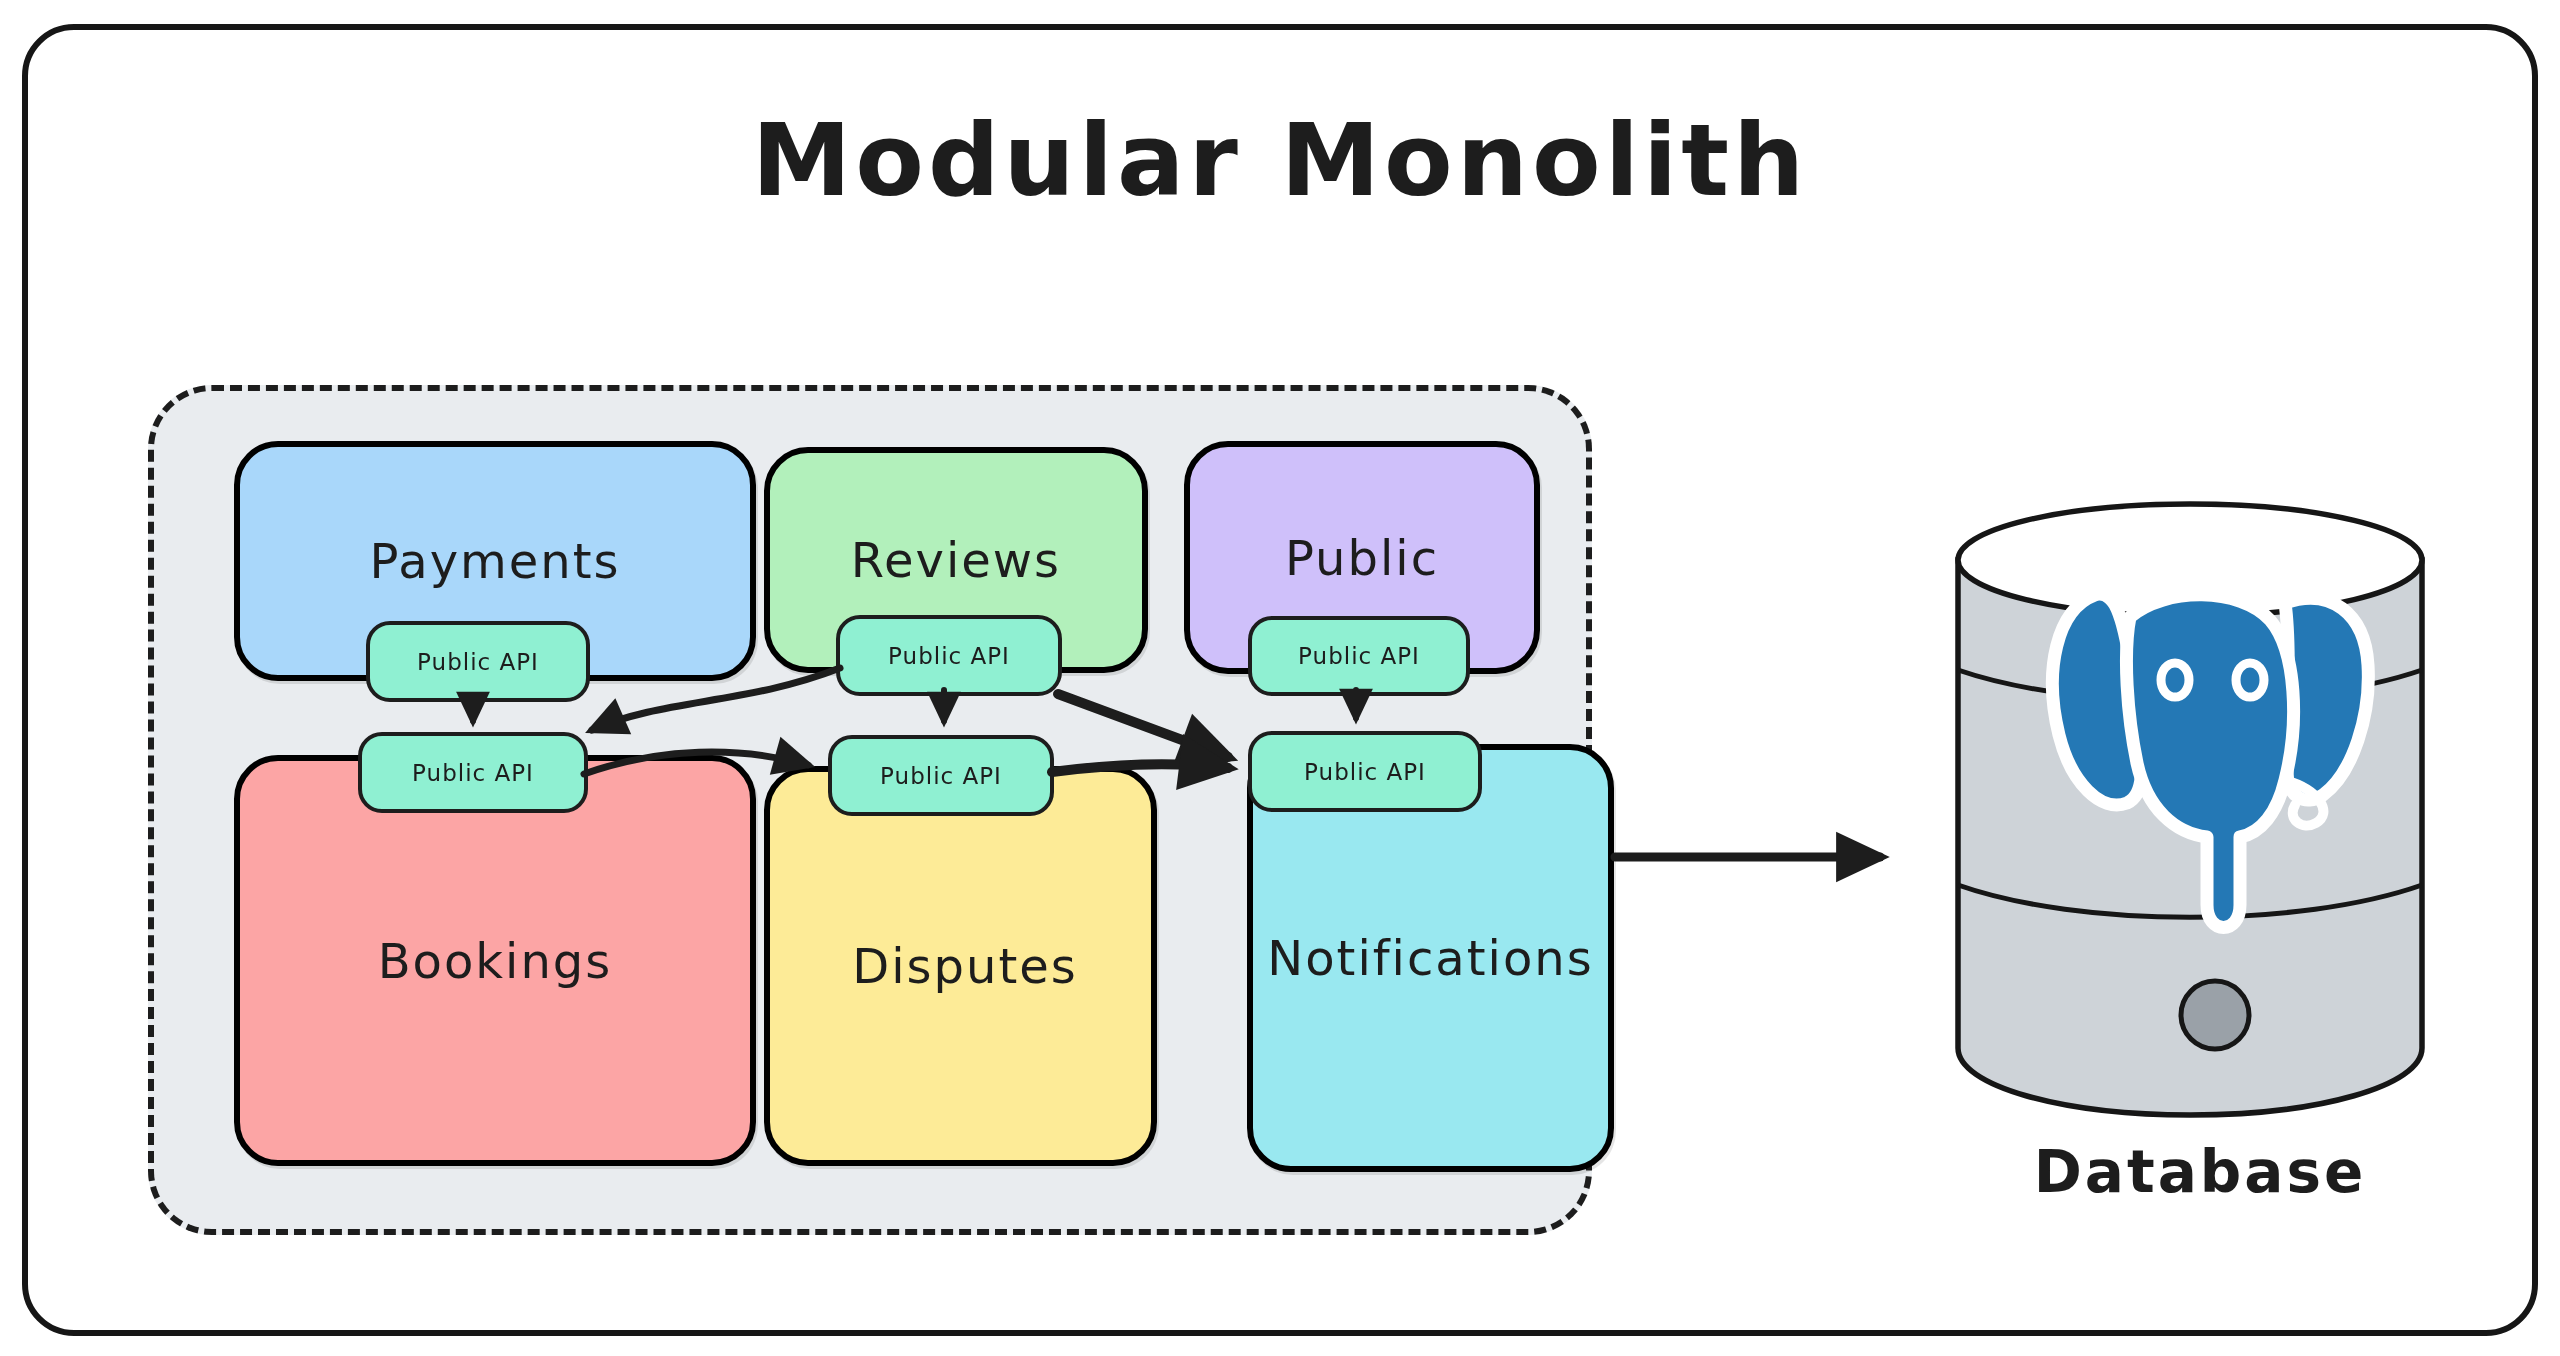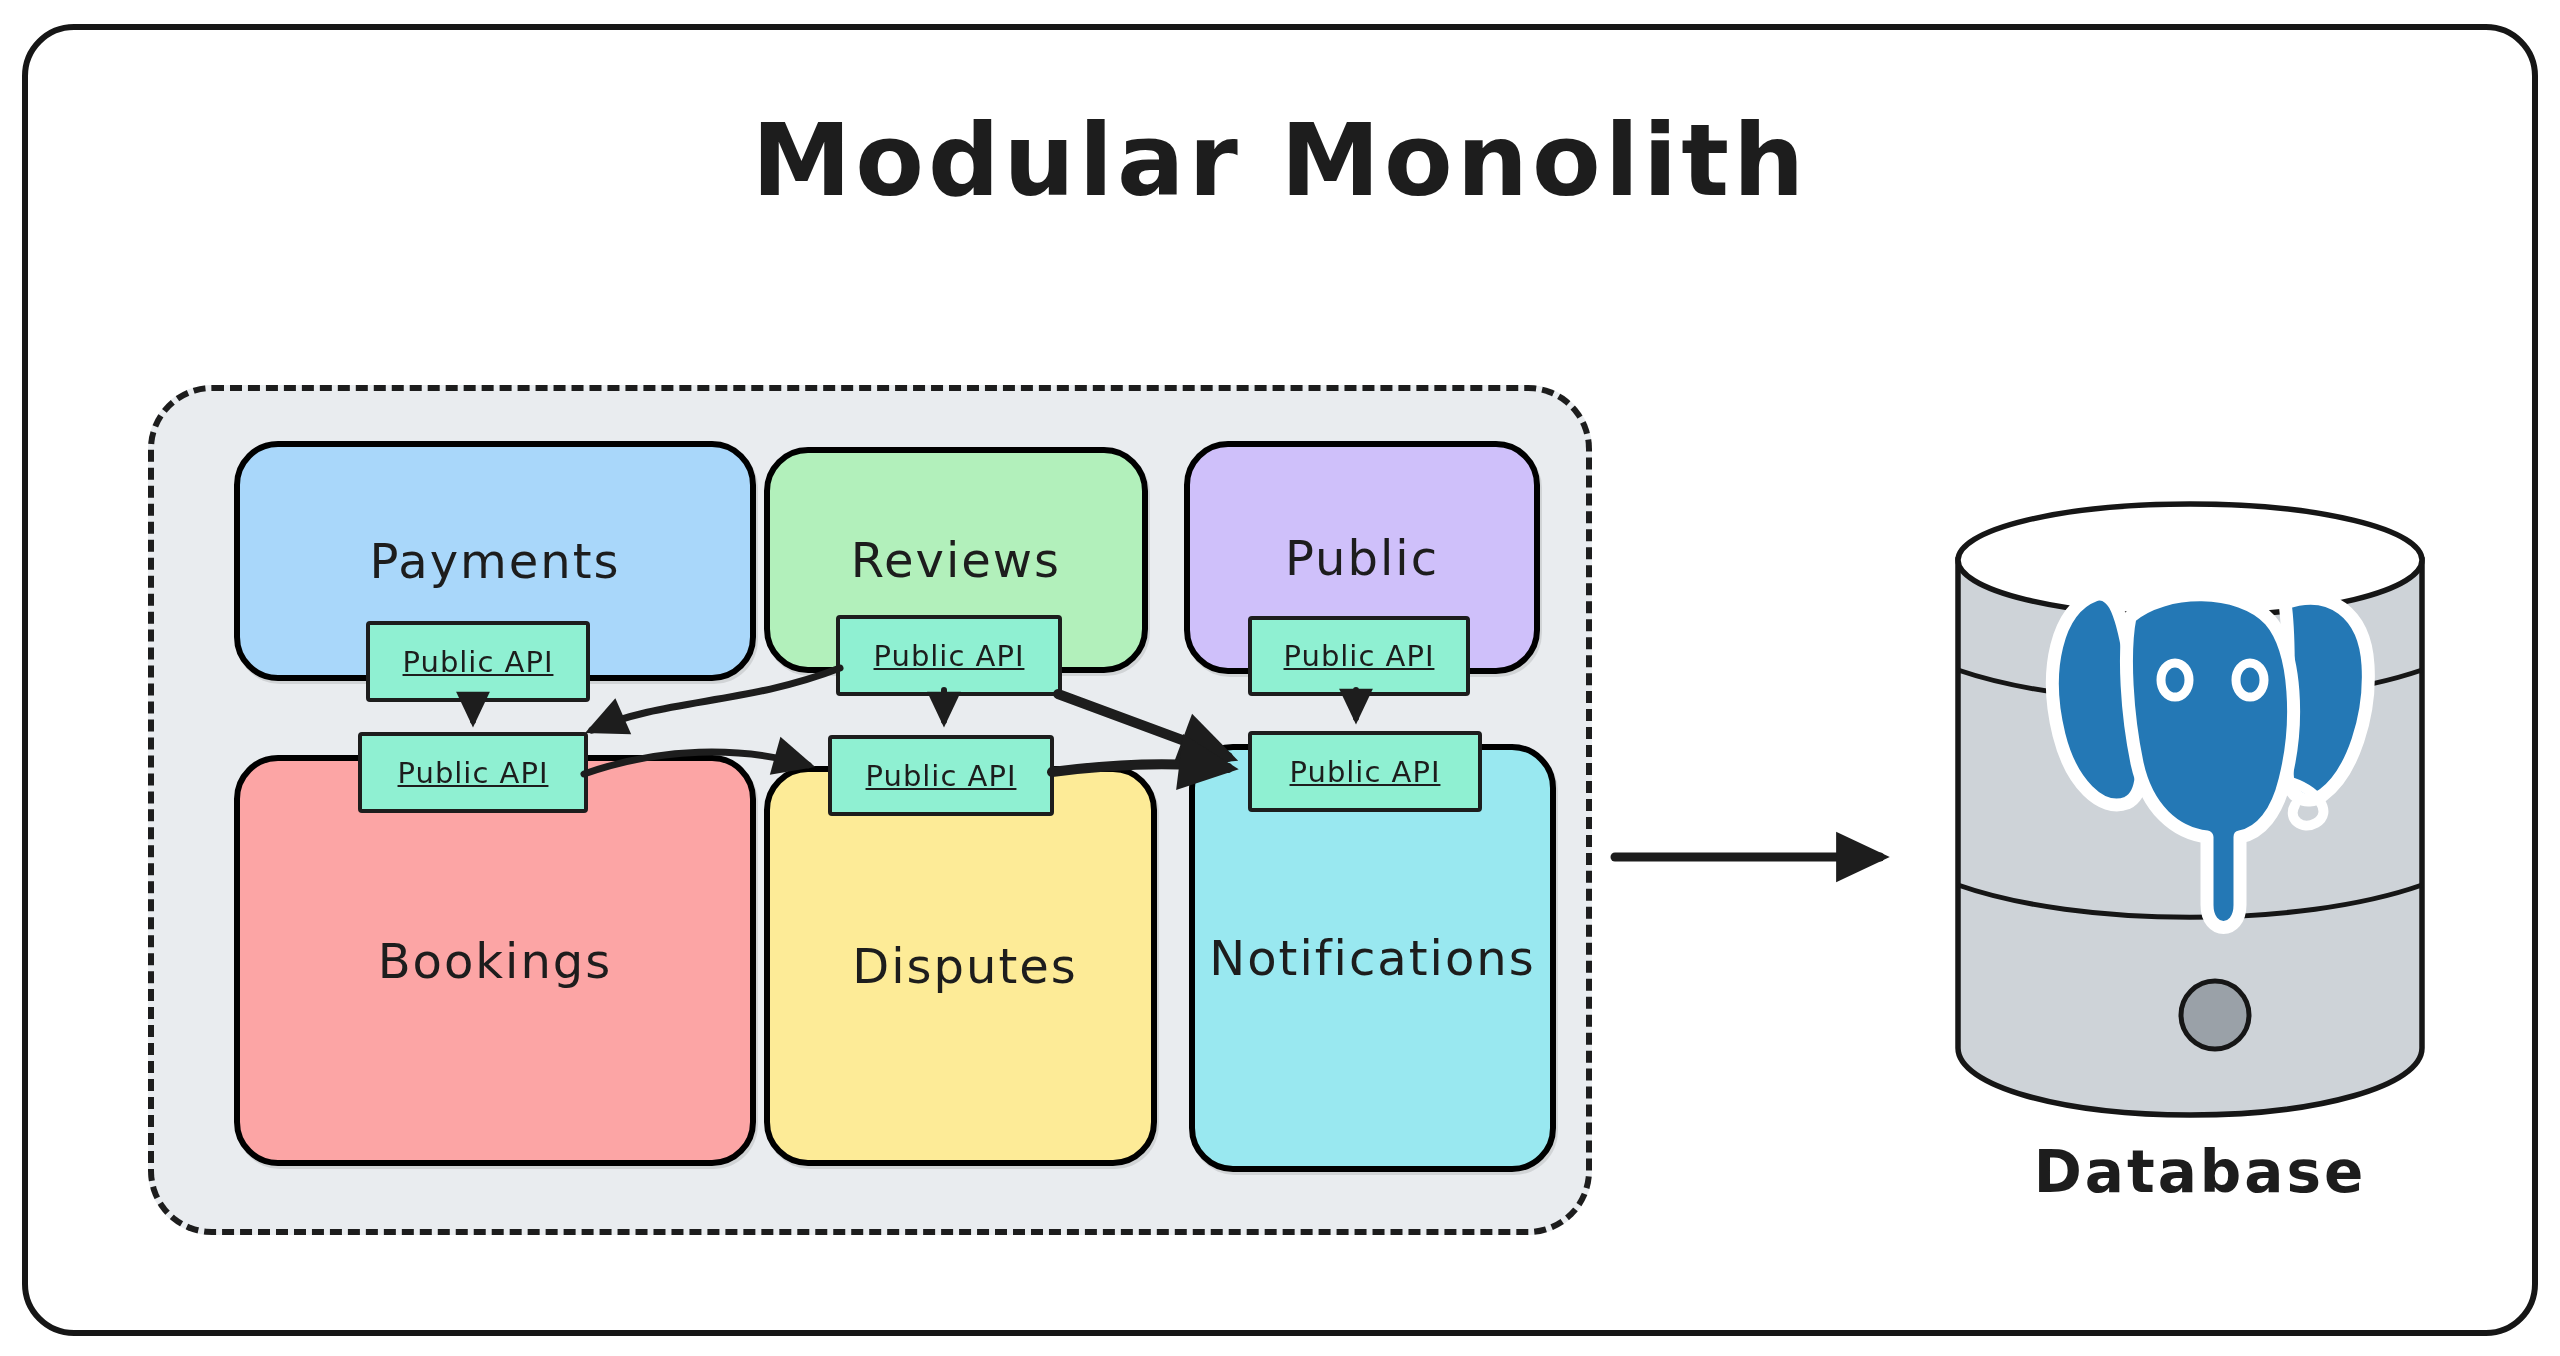--- a/index.html
+++ b/index.html
@@ -13,24 +13,24 @@
             border:6px dashed #1d1d1d;border-radius:64px;background:#e9ecef;}
   .module{position:absolute;border:6px solid #000000;border-radius:44px;
           display:flex;align-items:center;justify-content:center;
           box-shadow:2px 3px 0 rgba(0,0,0,0.10);}
   .module .lbl{font-size:48px;font-weight:500;letter-spacing:2px;}
   #mod-payments{left:234px;top:441px;width:510px;height:228px;}
   #mod-reviews{left:764px;top:447px;width:372px;height:214px;}
   #mod-users{left:1184px;top:441px;width:344px;height:221px;}
   #mod-bookings{left:234px;top:755px;width:510px;height:399px;}
   #mod-disputes{left:764px;top:766px;width:372px;height:388px;padding-left:9px;}
-  #mod-notifications{left:1189px;top:744px;width:355px;height:416px;text-align:right;}
-  .chip{position:absolute;border:4px solid #1d1d1d;border-radius:4px;
+  #mod-notifications{left:1247px;top:744px;width:355px;height:416px;text-align:right;}
+  .chip{position:absolute;border:4px solid #1d1d1d;border-radius:24px;
         display:flex;align-items:center;justify-content:center;
-        font-size:29px;font-weight:500;letter-spacing:1px;text-decoration:underline;}
+        font-size:23px;font-weight:500;letter-spacing:1px;}
   #chip-payments{left:366px;top:621px;width:216px;height:73px;}
   #chip-reviews{left:836px;top:615px;width:218px;height:73px;}
   #chip-users{left:1248px;top:616px;width:214px;height:72px;}
   #chip-bookings{left:358px;top:732px;width:222px;height:73px;}
   #chip-disputes{left:828px;top:735px;width:218px;height:73px;}
   #chip-notifications{left:1248px;top:731px;width:226px;height:73px;}
   .arrows{position:absolute;left:0;top:0;width:2560px;height:1356px;pointer-events:none;}
   .dbfig{position:absolute;left:1950px;top:500px;width:480px;height:625px;}
   .dblabel{position:absolute;left:1990px;top:1138px;width:420px;text-align:center;
            font-size:58px;font-weight:600;letter-spacing:3px;}

